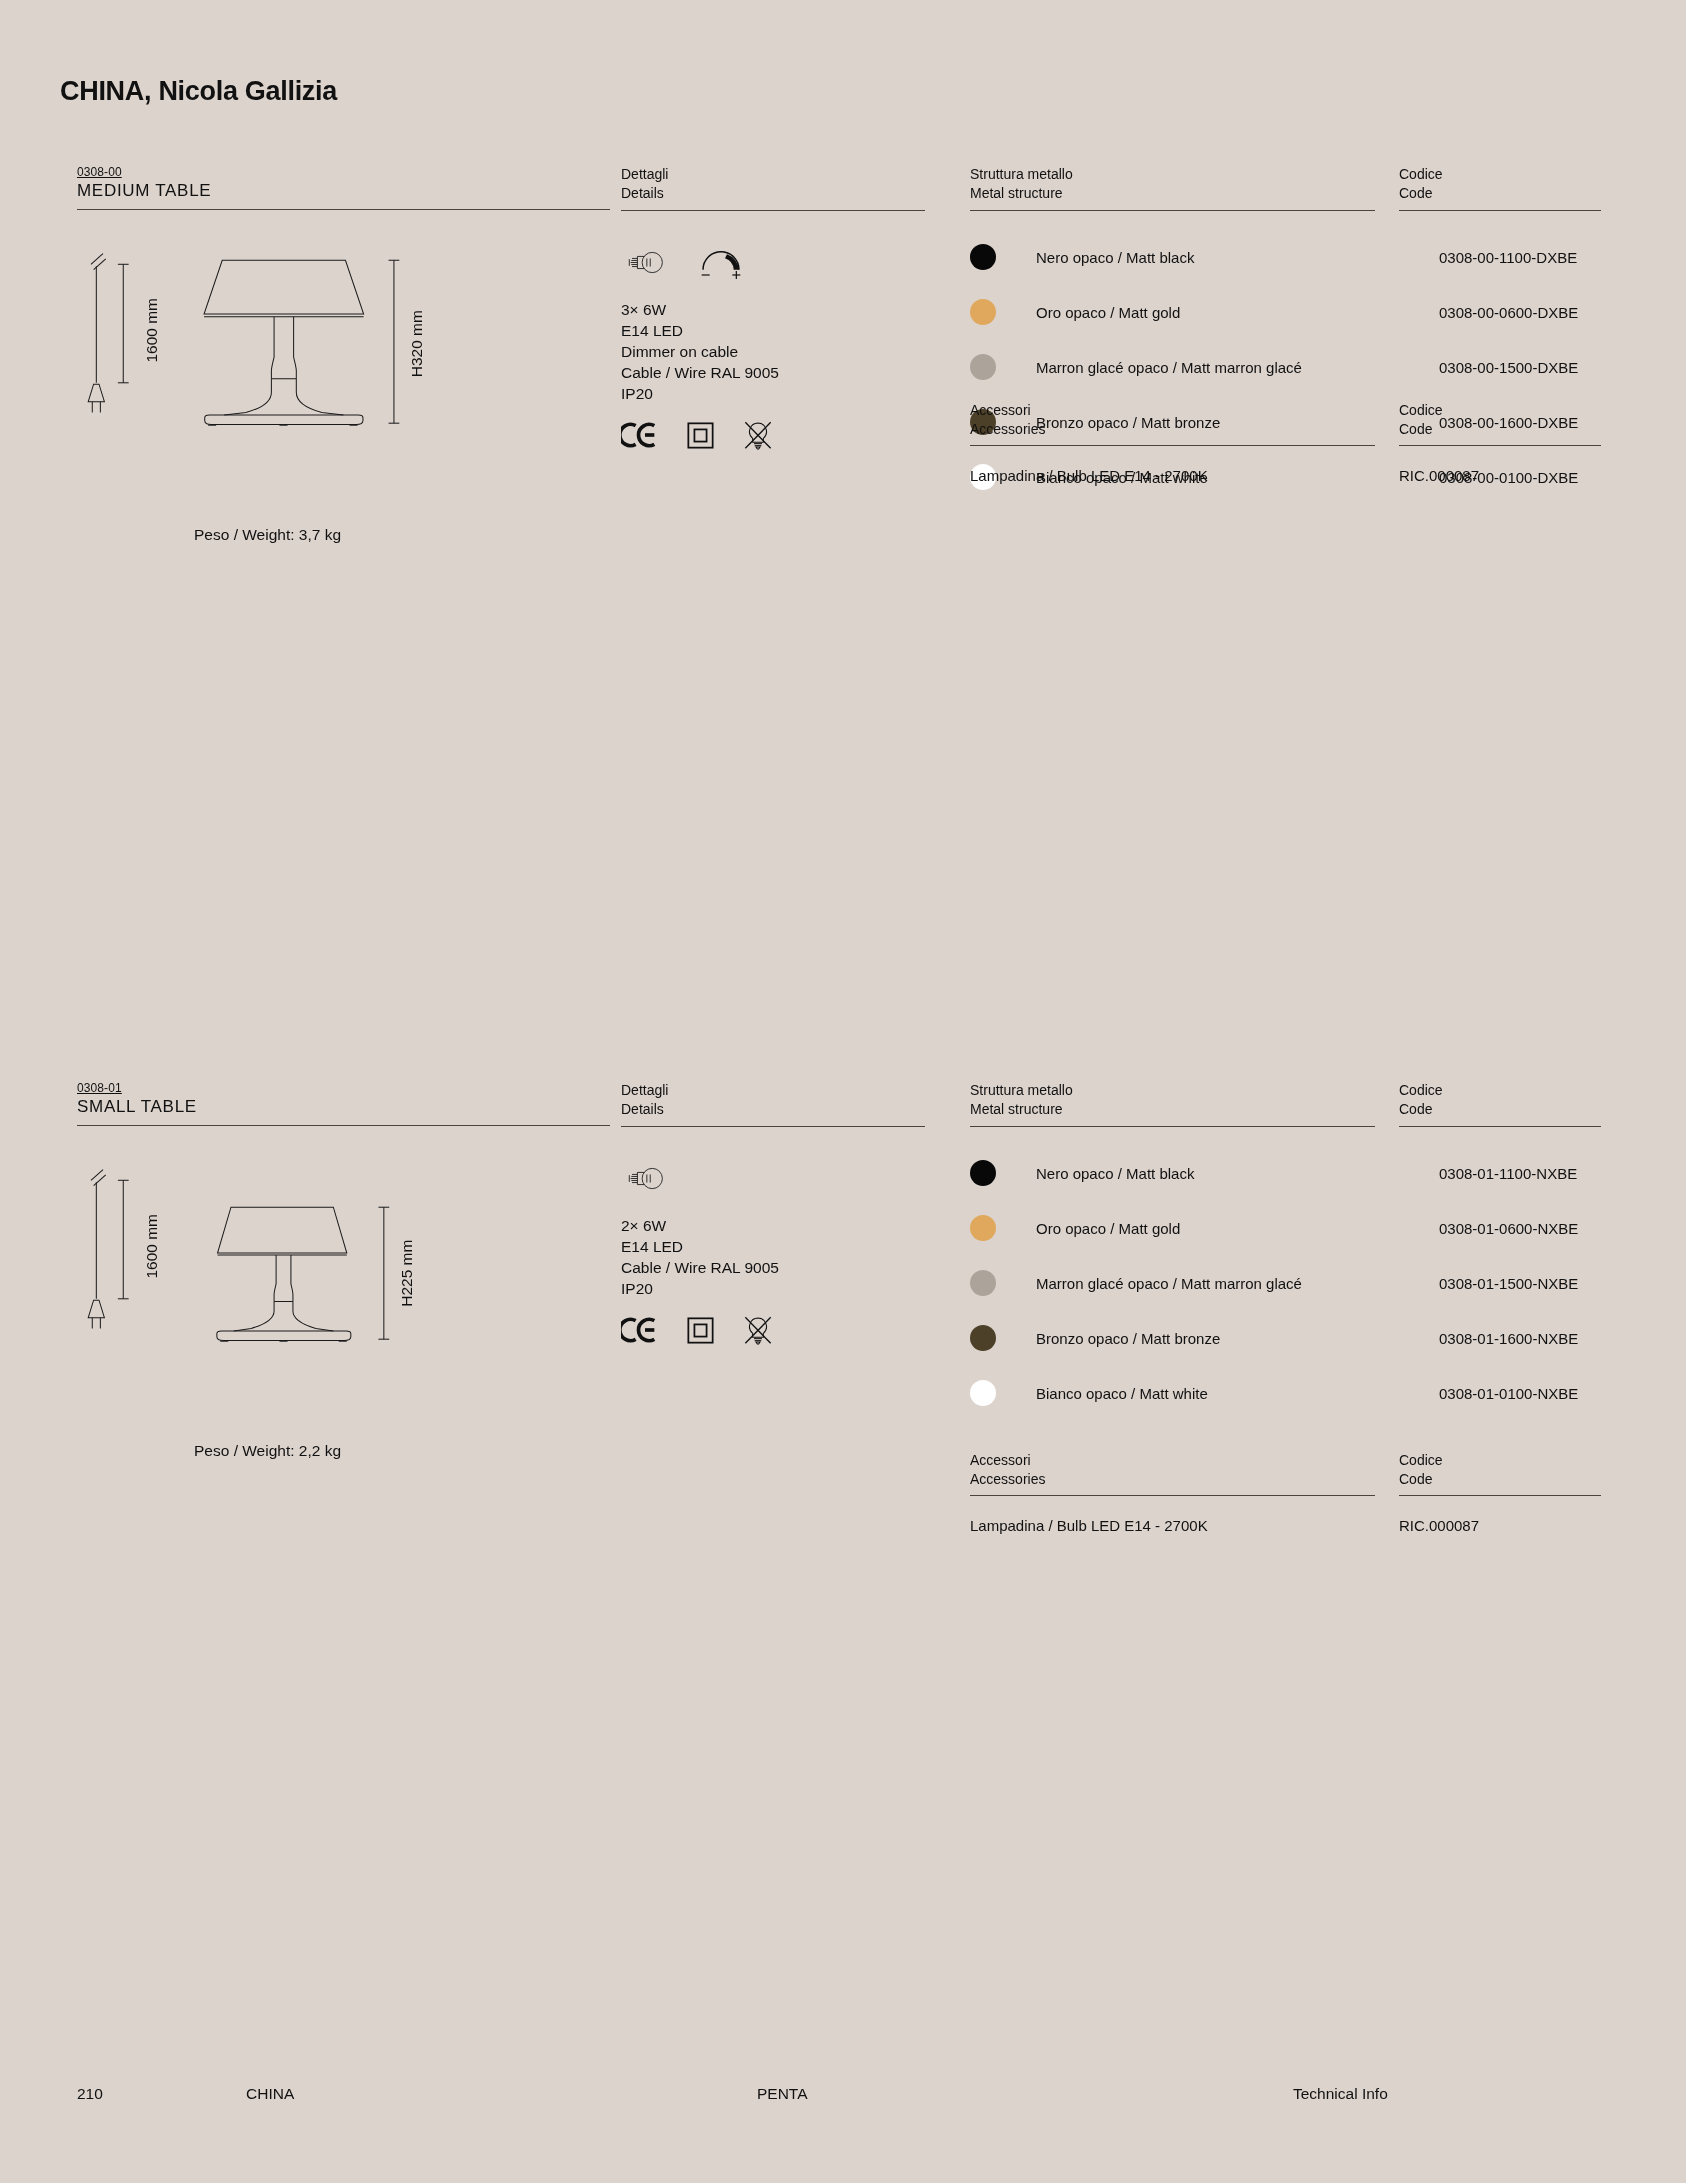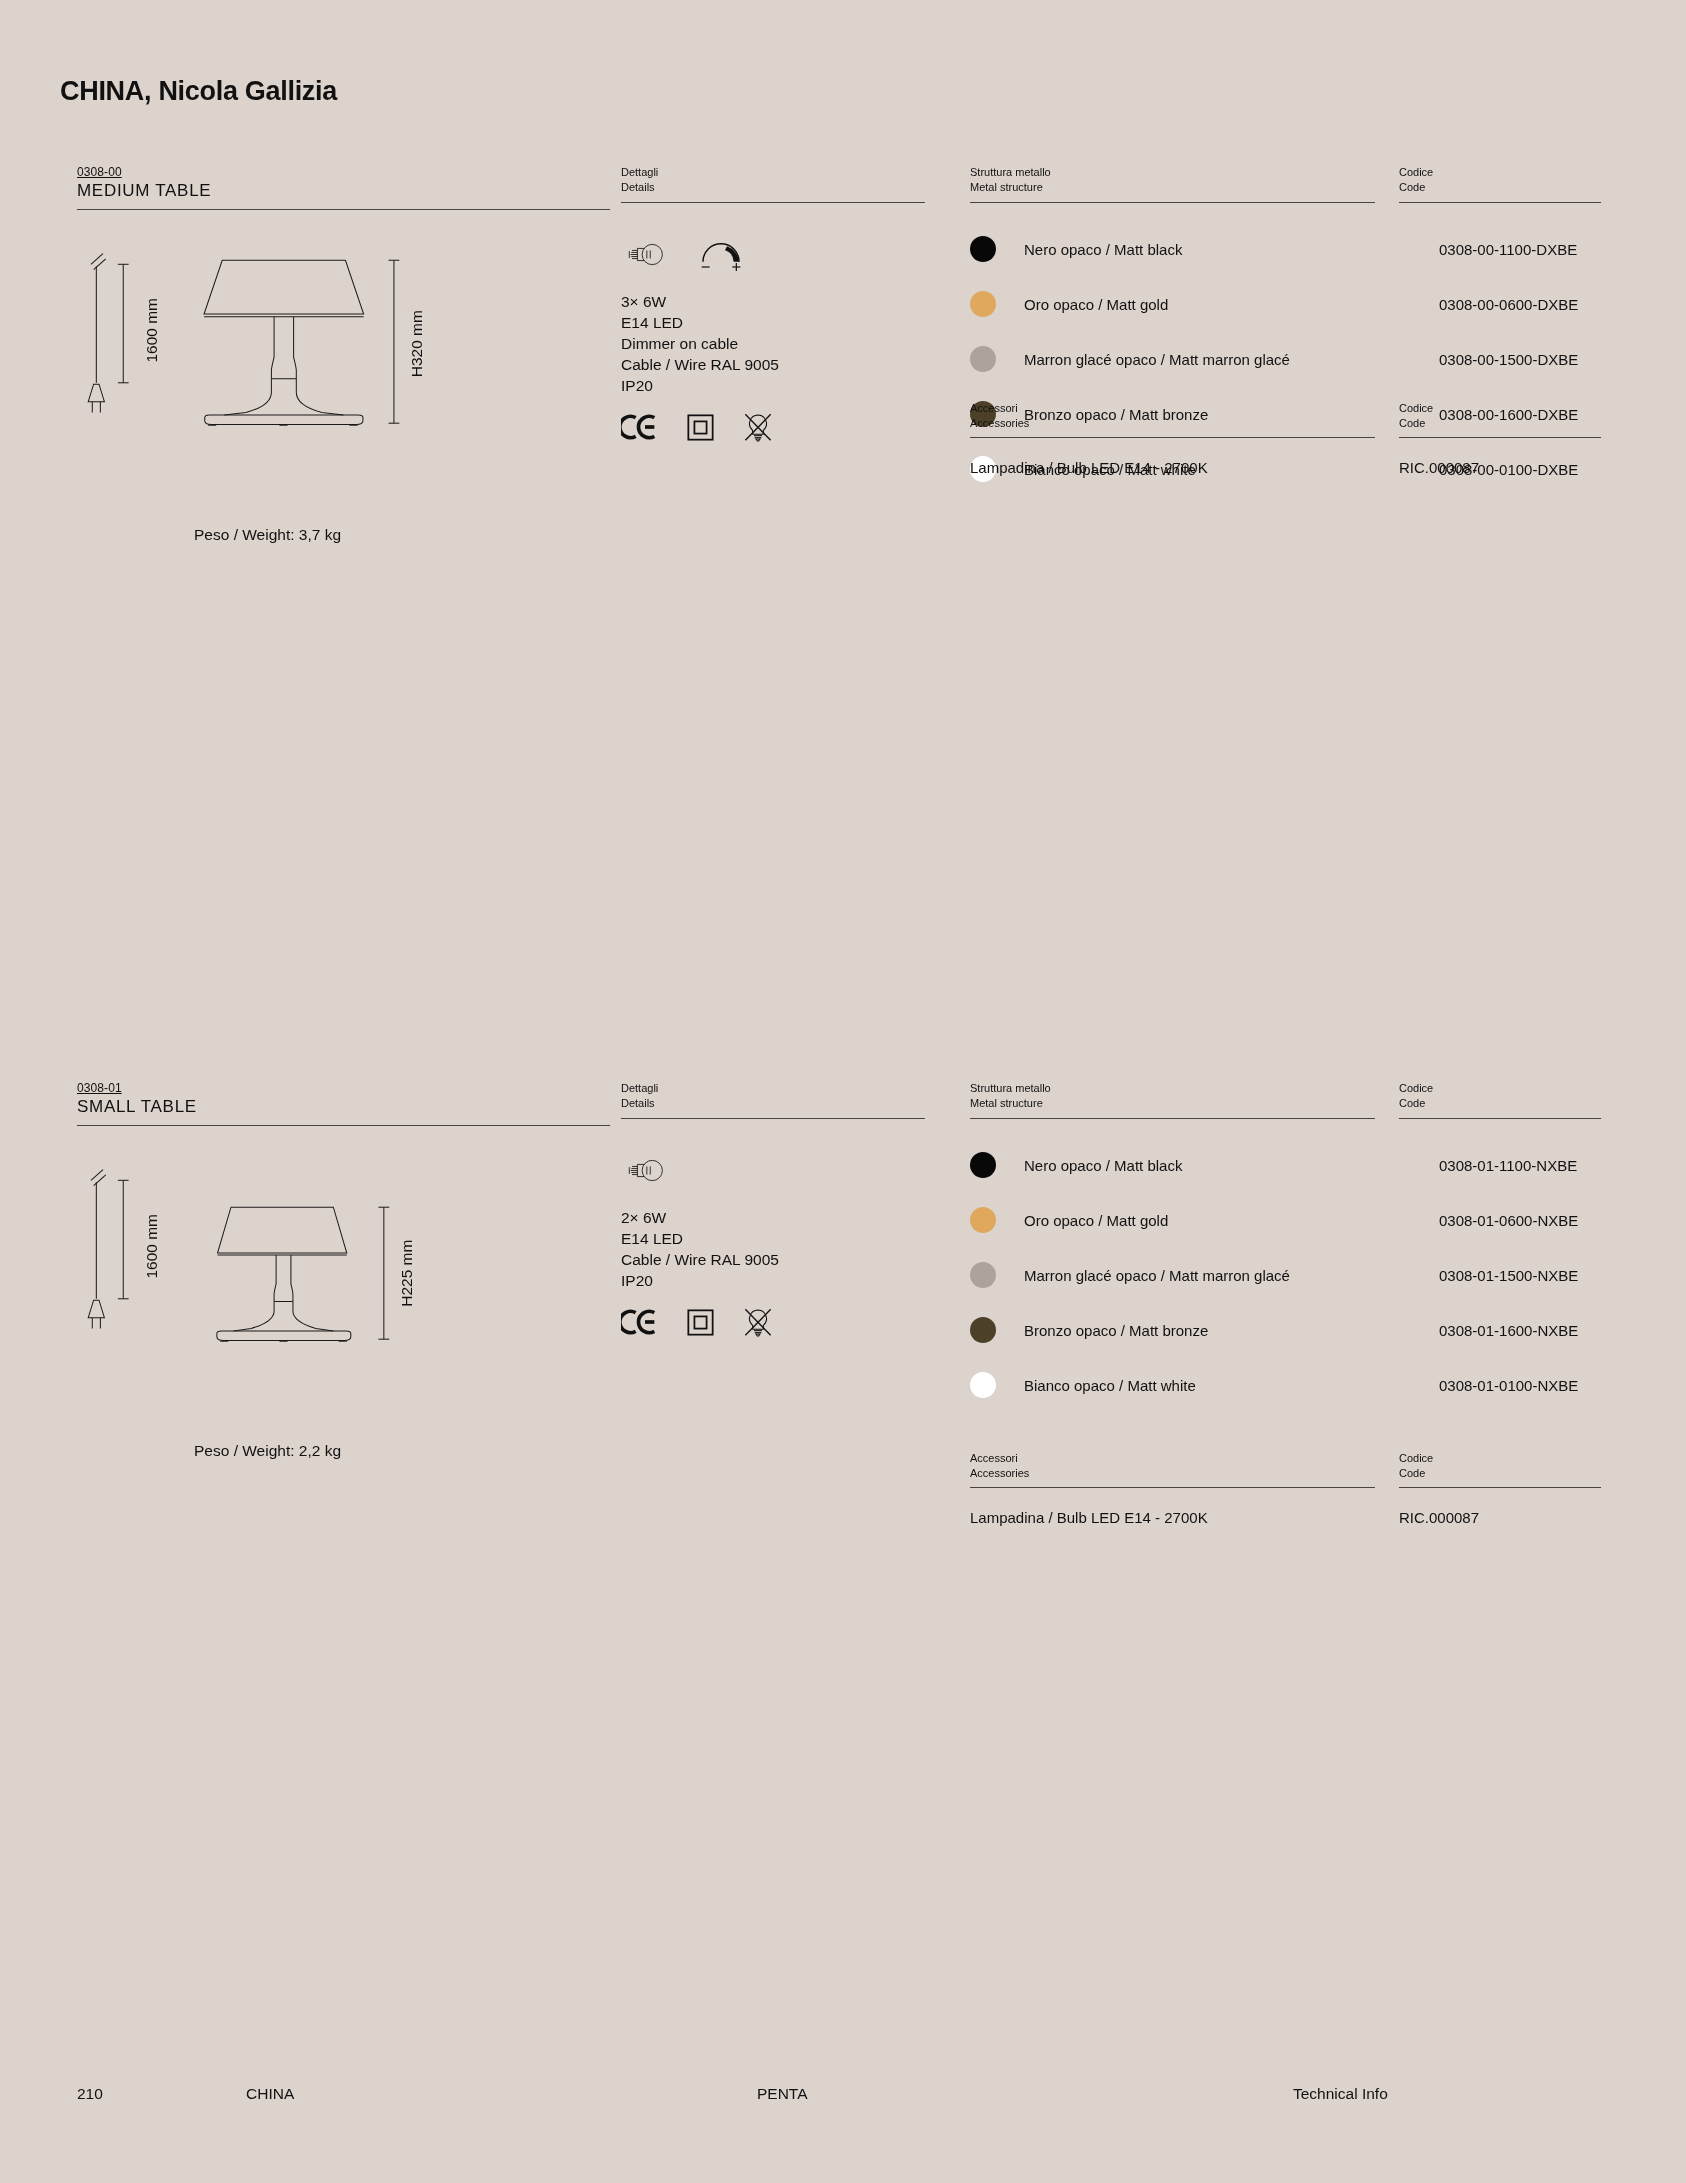--- a/index.html
+++ b/index.html
@@ -70,21 +70,21 @@
     left: 117px;
     font-size: 15.5px;
     white-space: nowrap;
   }
   #block-0 .weight { top: 361px; }
   #block-1 .weight { top: 361px; }
 
   
   .col-details { position: absolute; left: 621px; top: 0; width: 304px; }
   .col-head {
-    font-size: 11px;
+    font-size: 14px;
     line-height: 1.34;
     white-space: nowrap;
   }
   .col-details .rule { margin-top: 7.4px; }
 
   .detail-icons {
     margin-top: 32px;
     height: 40px;
     display: flex;
     align-items: center;
@@ -114,21 +114,21 @@
     align-items: center;
     height: 55px;
   }
   .swatch {
     width: 26px;
     height: 26px;
     border-radius: 50%;
     flex: 0 0 26px;
   }
   .swatch-label {
-    margin-left: 28px;
+    margin-left: 40px;
     font-size: 15px;
     white-space: nowrap;
   }
   .code-list { margin-top: 19px; margin-left: 40px; }
   .code-row {
     height: 55px;
     display: flex;
     align-items: center;
     font-size: 15px;
     white-space: nowrap;

